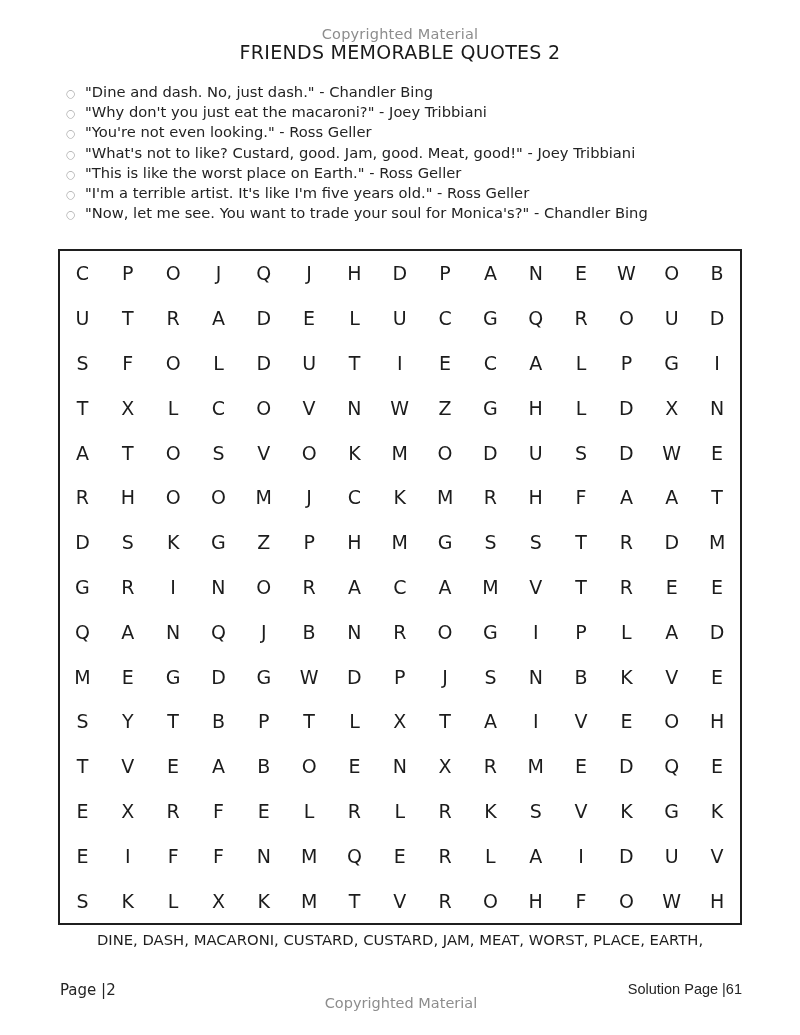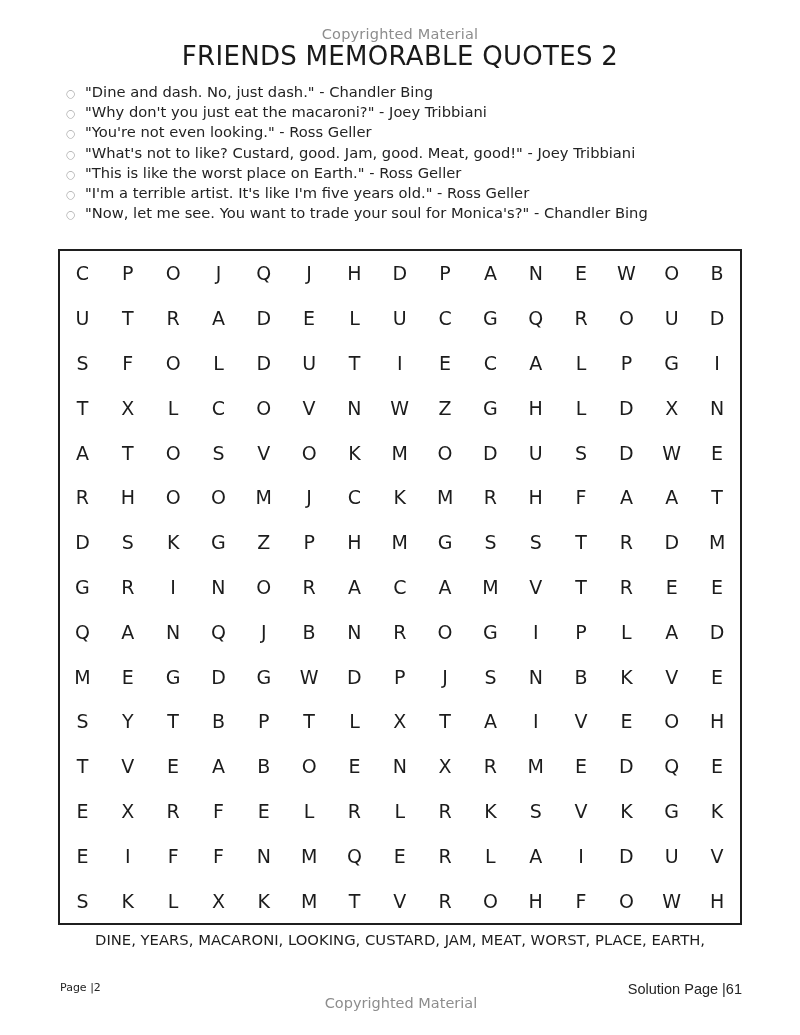--- a/index.html
+++ b/index.html
@@ -37,21 +37,21 @@
     color: #8d8d8d;
     font-family: "DejaVu Sans", sans-serif;
     white-space: nowrap;
   }
   .puzzle-title {
     position: absolute;
     top: 41px;
     left: 0;
     width: 800px;
     text-align: center;
-    font-size: 26px;
+    font-size: 19px;
     letter-spacing: 0.3px;
     color: #1a1a1a;
     font-family: "DejaVu Sans", sans-serif;
     white-space: nowrap;
   }
 
   
   .clue-list {
     position: absolute;
     top: 84px;
@@ -132,21 +132,21 @@
     position: absolute;
     left: 60px;
     top: 981px;
     width: 682px;
     height: 40px;
   }
   .footer-left {
     position: absolute;
     left: 0;
     top: 0;
-    font-size: 11px;
+    font-size: 15px;
     color: #242424;
     font-family: "DejaVu Sans", sans-serif;
     white-space: nowrap;
   }
   .footer-center {
     position: absolute;
     left: 0;
     top: 14px;
     width: 682px;
     text-align: center;
@@ -461,21 +461,21 @@
             <td class="grid-cell">F</td>
             <td class="grid-cell">O</td>
             <td class="grid-cell">W</td>
             <td class="grid-cell">H</td>
           </tr>
         </tbody>
     </table>
   </div>
 
   <div class="word-bank">
-    <span class="word-bank-line">DINE, YEARS, MACARONI, LOOKING, CUSTARD, JAM, MEAT, WORST, PLACE, EARTH,</span>
+    <span class="word-bank-line">DINE, DASH, MACARONI, CUSTARD, CUSTARD, JAM, MEAT, WORST, PLACE, EARTH,</span>
   </div>
 
   <div class="footer">
     <span class="footer-left">Page |2</span>
     <span class="footer-center">Copyrighted Material</span>
     <span class="footer-right">Solution Page |61</span>
   </div>
 
 </div>
 

